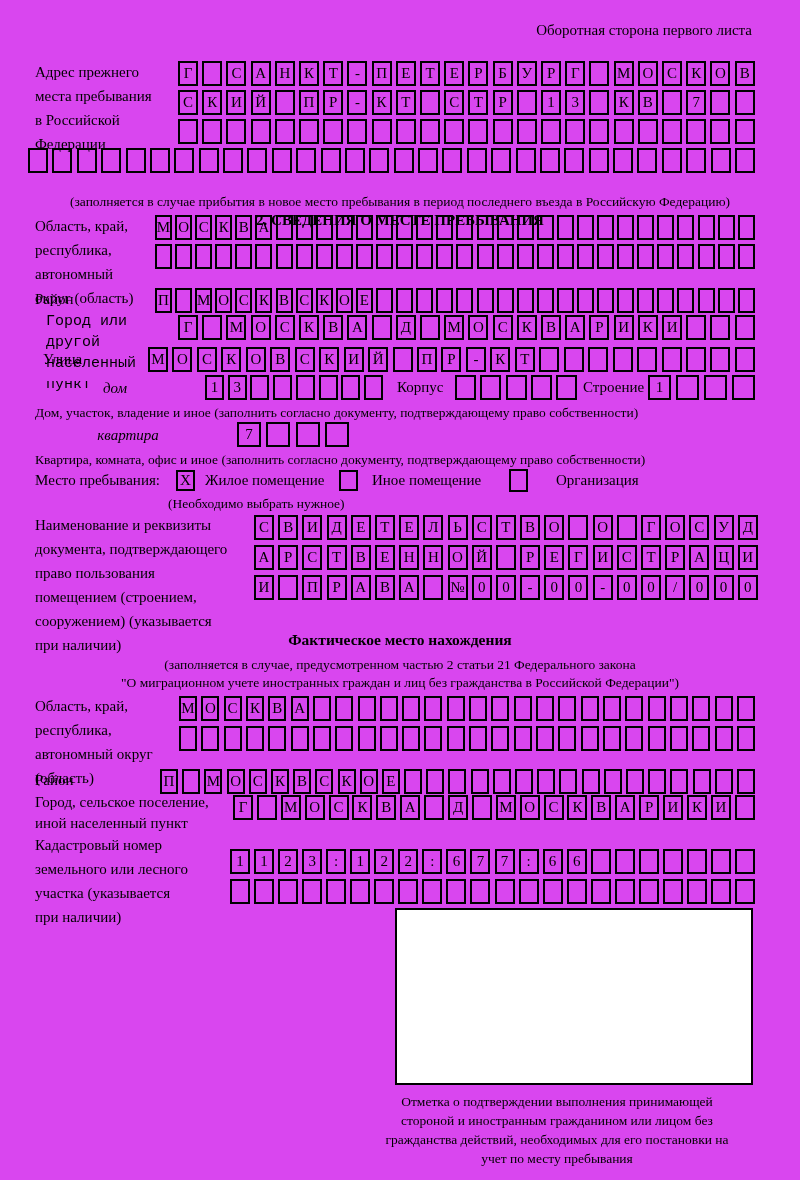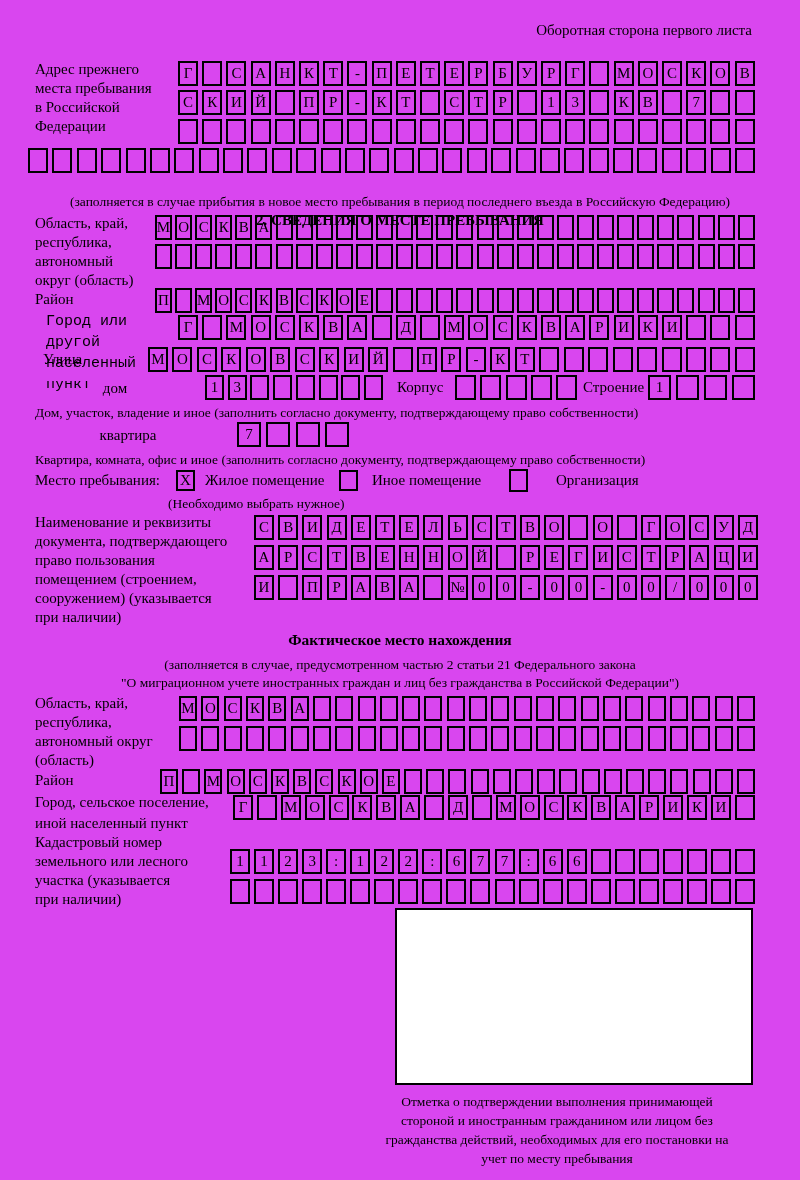--- a/index.html
+++ b/index.html
@@ -3,34 +3,34 @@
 <meta charset="utf-8">
 <style>
   * { box-sizing: border-box; margin: 0; padding: 0; }
   html,body { background:#fff; }
   body { font-family: "Liberation Serif", "DejaVu Serif", serif; color:#000; }
   #page {
     position: relative; width: 800px; height: 1180px;
     background: #d946ef; overflow: hidden;
   }
   .abs { position: absolute; }
-  .lbl { font-size: 15px; line-height: 19px; white-space: pre-line; }
+  .lbl { font-size: 15px; line-height: 24px; white-space: pre-line; }
   .lbl-tight { font-size: 15px; line-height: 21px; white-space: pre-line; }
   .cap { font-size: 13.5px; }
   .center { text-align: center; width: 800px; left: 0; }
   .bold { font-weight: bold; }
   .cellrow { display: flex; justify-content: space-between; }
   .cellrow .cell {
     width: var(--cw, 20px); height: 25px; flex: 0 0 var(--cw, 20px);
     border: 2px solid #000; font-size: 15px;
     display: flex; align-items: center; justify-content: center;
   }
   .bigfield {
     border: 6px solid #d946ef; height: 26px; font-size: 15px;
-    display: flex; align-items: center; justify-content: center;
+    display: flex; align-items: center; justify-content: center; font-style: italic;
   }
   .cb {
     border: 2px solid #000; width: 19px; height: 21px; font-size: 15px;
     display: flex; align-items: center; justify-content: center;
   }
   .inline-lbl { font-size: 15px; }
   .bigbox { border: 2px solid #000; background: #fff; }
 </style>
 </head>
 <body>

